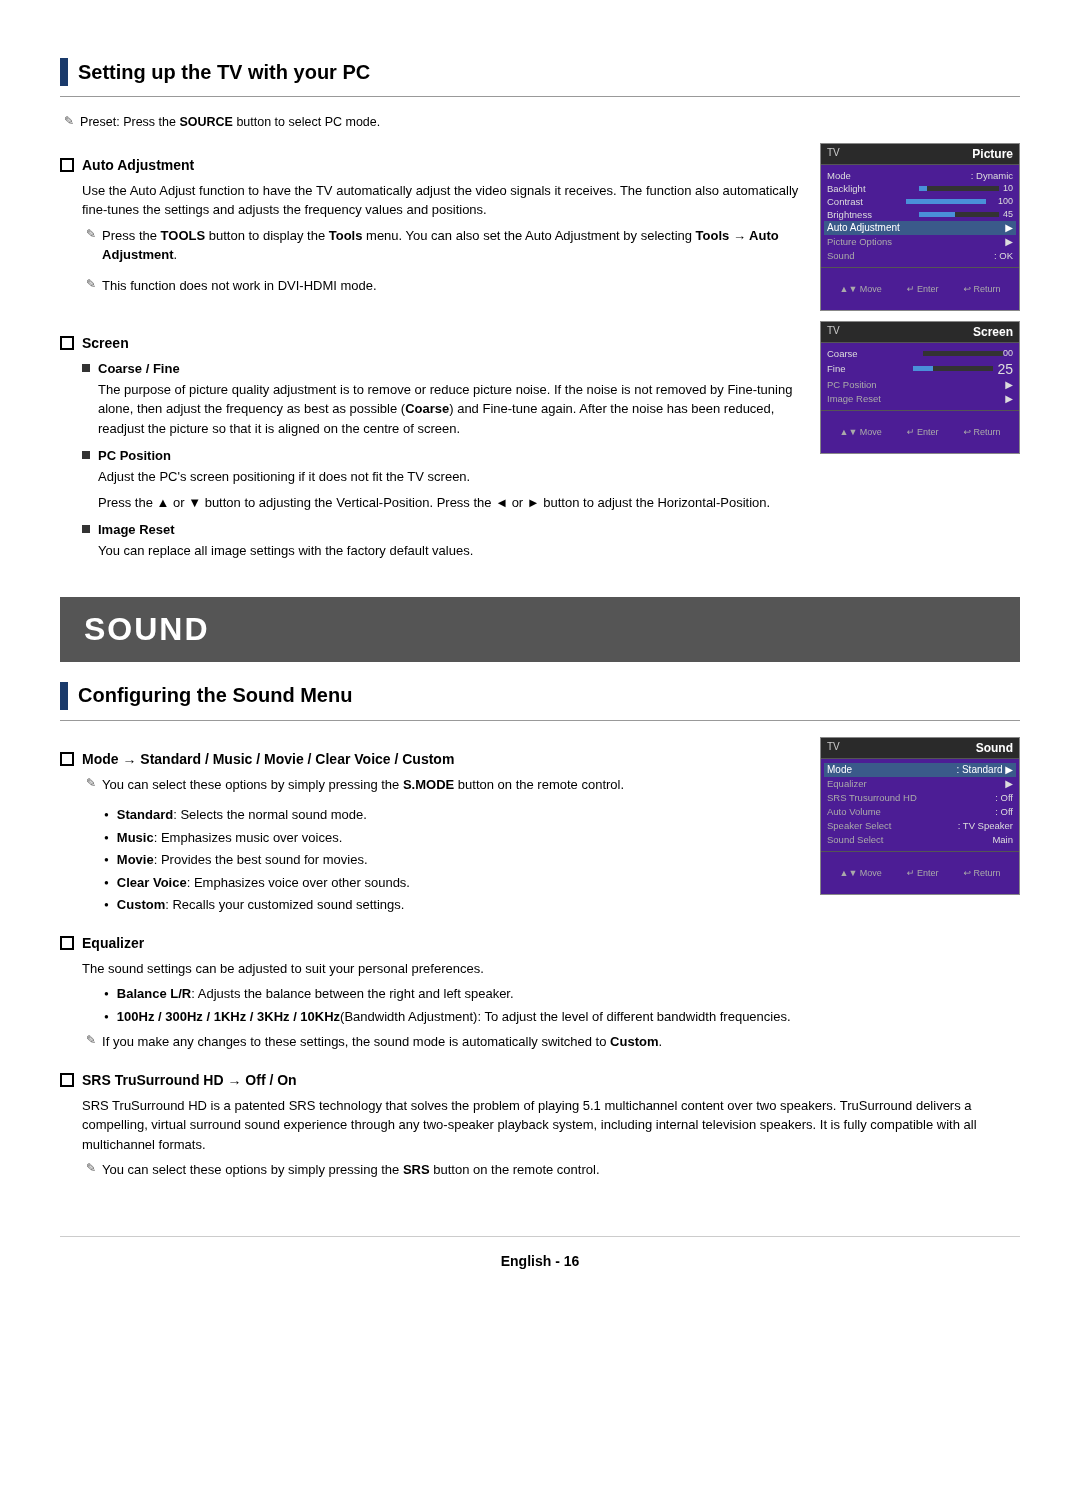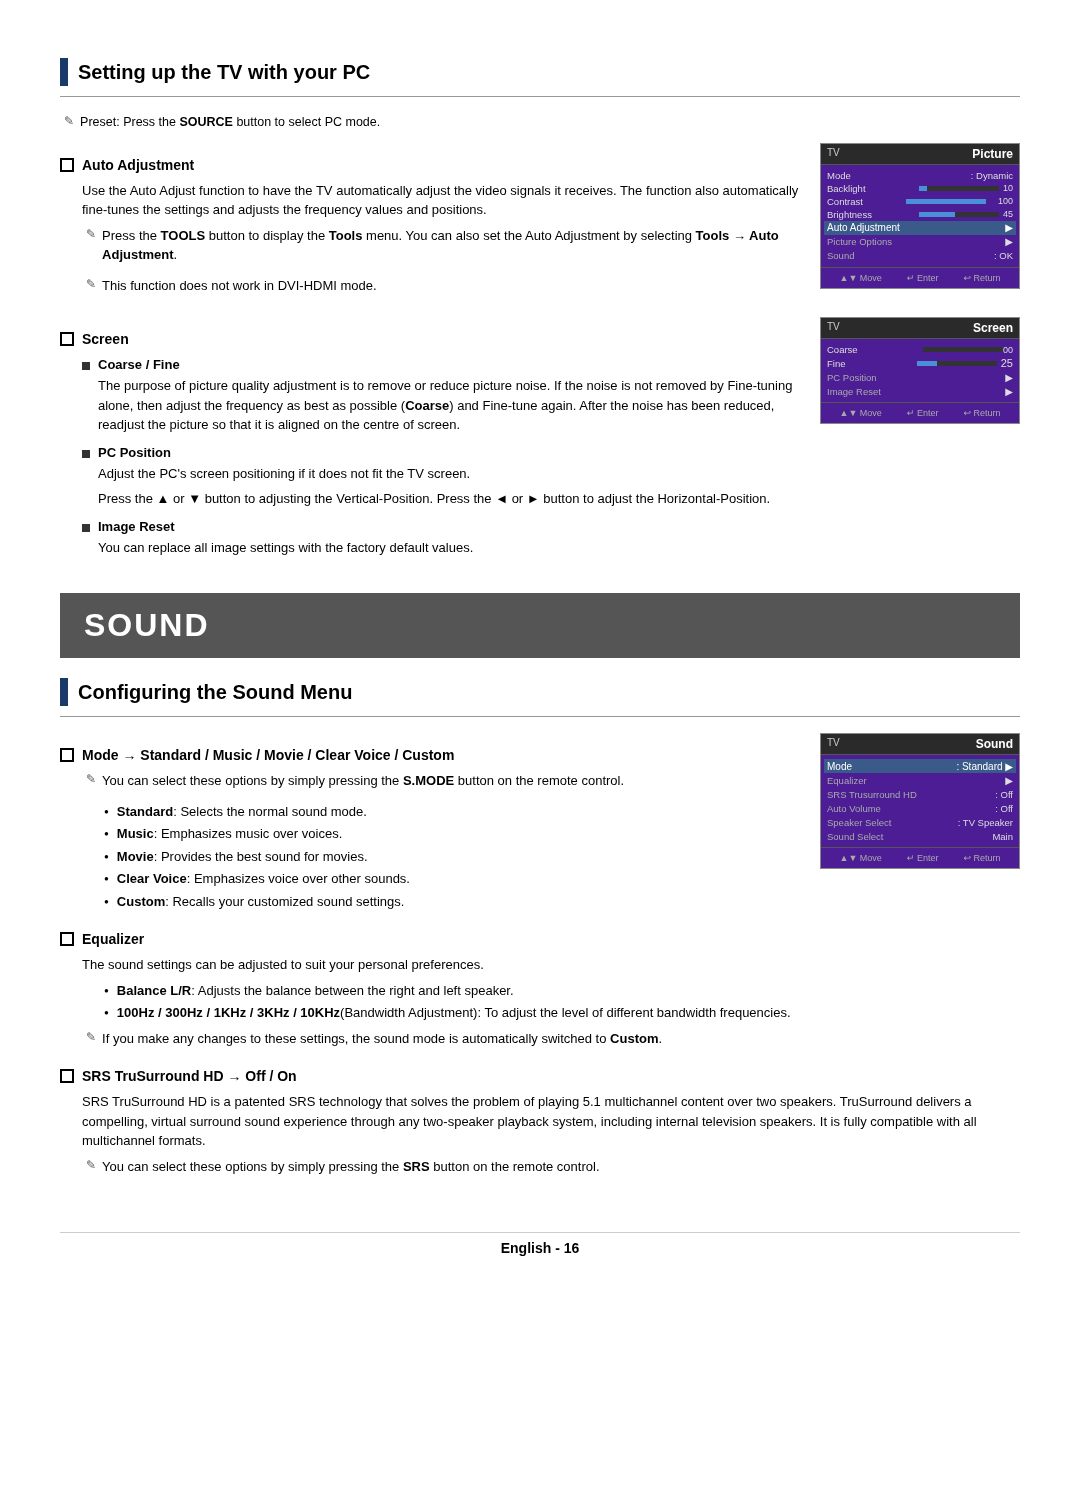--- a/index.html
+++ b/index.html
@@ -64,21 +64,21 @@
       margin-top: 1px;
     }
     .subsection-title h3 {
       font-size: 14px;
       font-weight: bold;
     }
 
     
     .small-bullet-title {
       display: flex;
-      align-items: center;
+      align-items: flex-start;
       margin-bottom: 4px;
       margin-top: 10px;
     }
     .small-square {
       width: 8px;
       height: 8px;
       background: #333;
       margin-right: 8px;
       flex-shrink: 0;
       margin-top: 3px;
@@ -196,21 +196,21 @@
       background: #333;
       position: relative;
       display: inline-block;
     }
     .tv-bar .fill {
       height: 100%;
       background: #4a90d9;
     }
     .tv-footer {
       border-top: 1px solid #555;
-      padding: 5px 6px;
+      padding: 16px 6px;
       display: flex;
       justify-content: space-around;
       font-size: 9px;
       color: #aaa;
     }
 
     
     .bullet-list {
       margin-left: 22px;
       margin-bottom: 6px;
@@ -228,21 +228,21 @@
       font-size: 8px;
       margin-right: 8px;
       margin-top: 4px;
       flex-shrink: 0;
     }
 
     
     .page-footer {
       text-align: center;
       margin-top: 50px;
-      padding: 7px 0;
+      padding: 16px 0;
       border-top: 1px solid #ccc;
       font-weight: bold;
       font-size: 14px;
     }
 
     .main-content {
       max-width: 960px;
       margin: 18px auto;
     }
   </style>
@@ -383,21 +383,21 @@
                 </div>
               <span style="font-size:9px;">00</span>
             </div>
           </div>
           <div class="tv-bar-row">
             <span class="row-label">Fine</span>
             <div style="display:flex;align-items:center;gap:4px;">
               <div class="tv-bar">
                   <div class="fill" style="width:25%"></div>
                 </div>
-              <span style="font-size:11px;">25</span>
+              <span style="font-size:14px;">25</span>
             </div>
           </div>
           <div class="tv-row">
             <span class="row-label">PC Position</span>
             <span>▶</span>
           </div>
           <div class="tv-row">
             <span class="row-label">Image Reset</span>
             <span>▶</span>
           </div>

